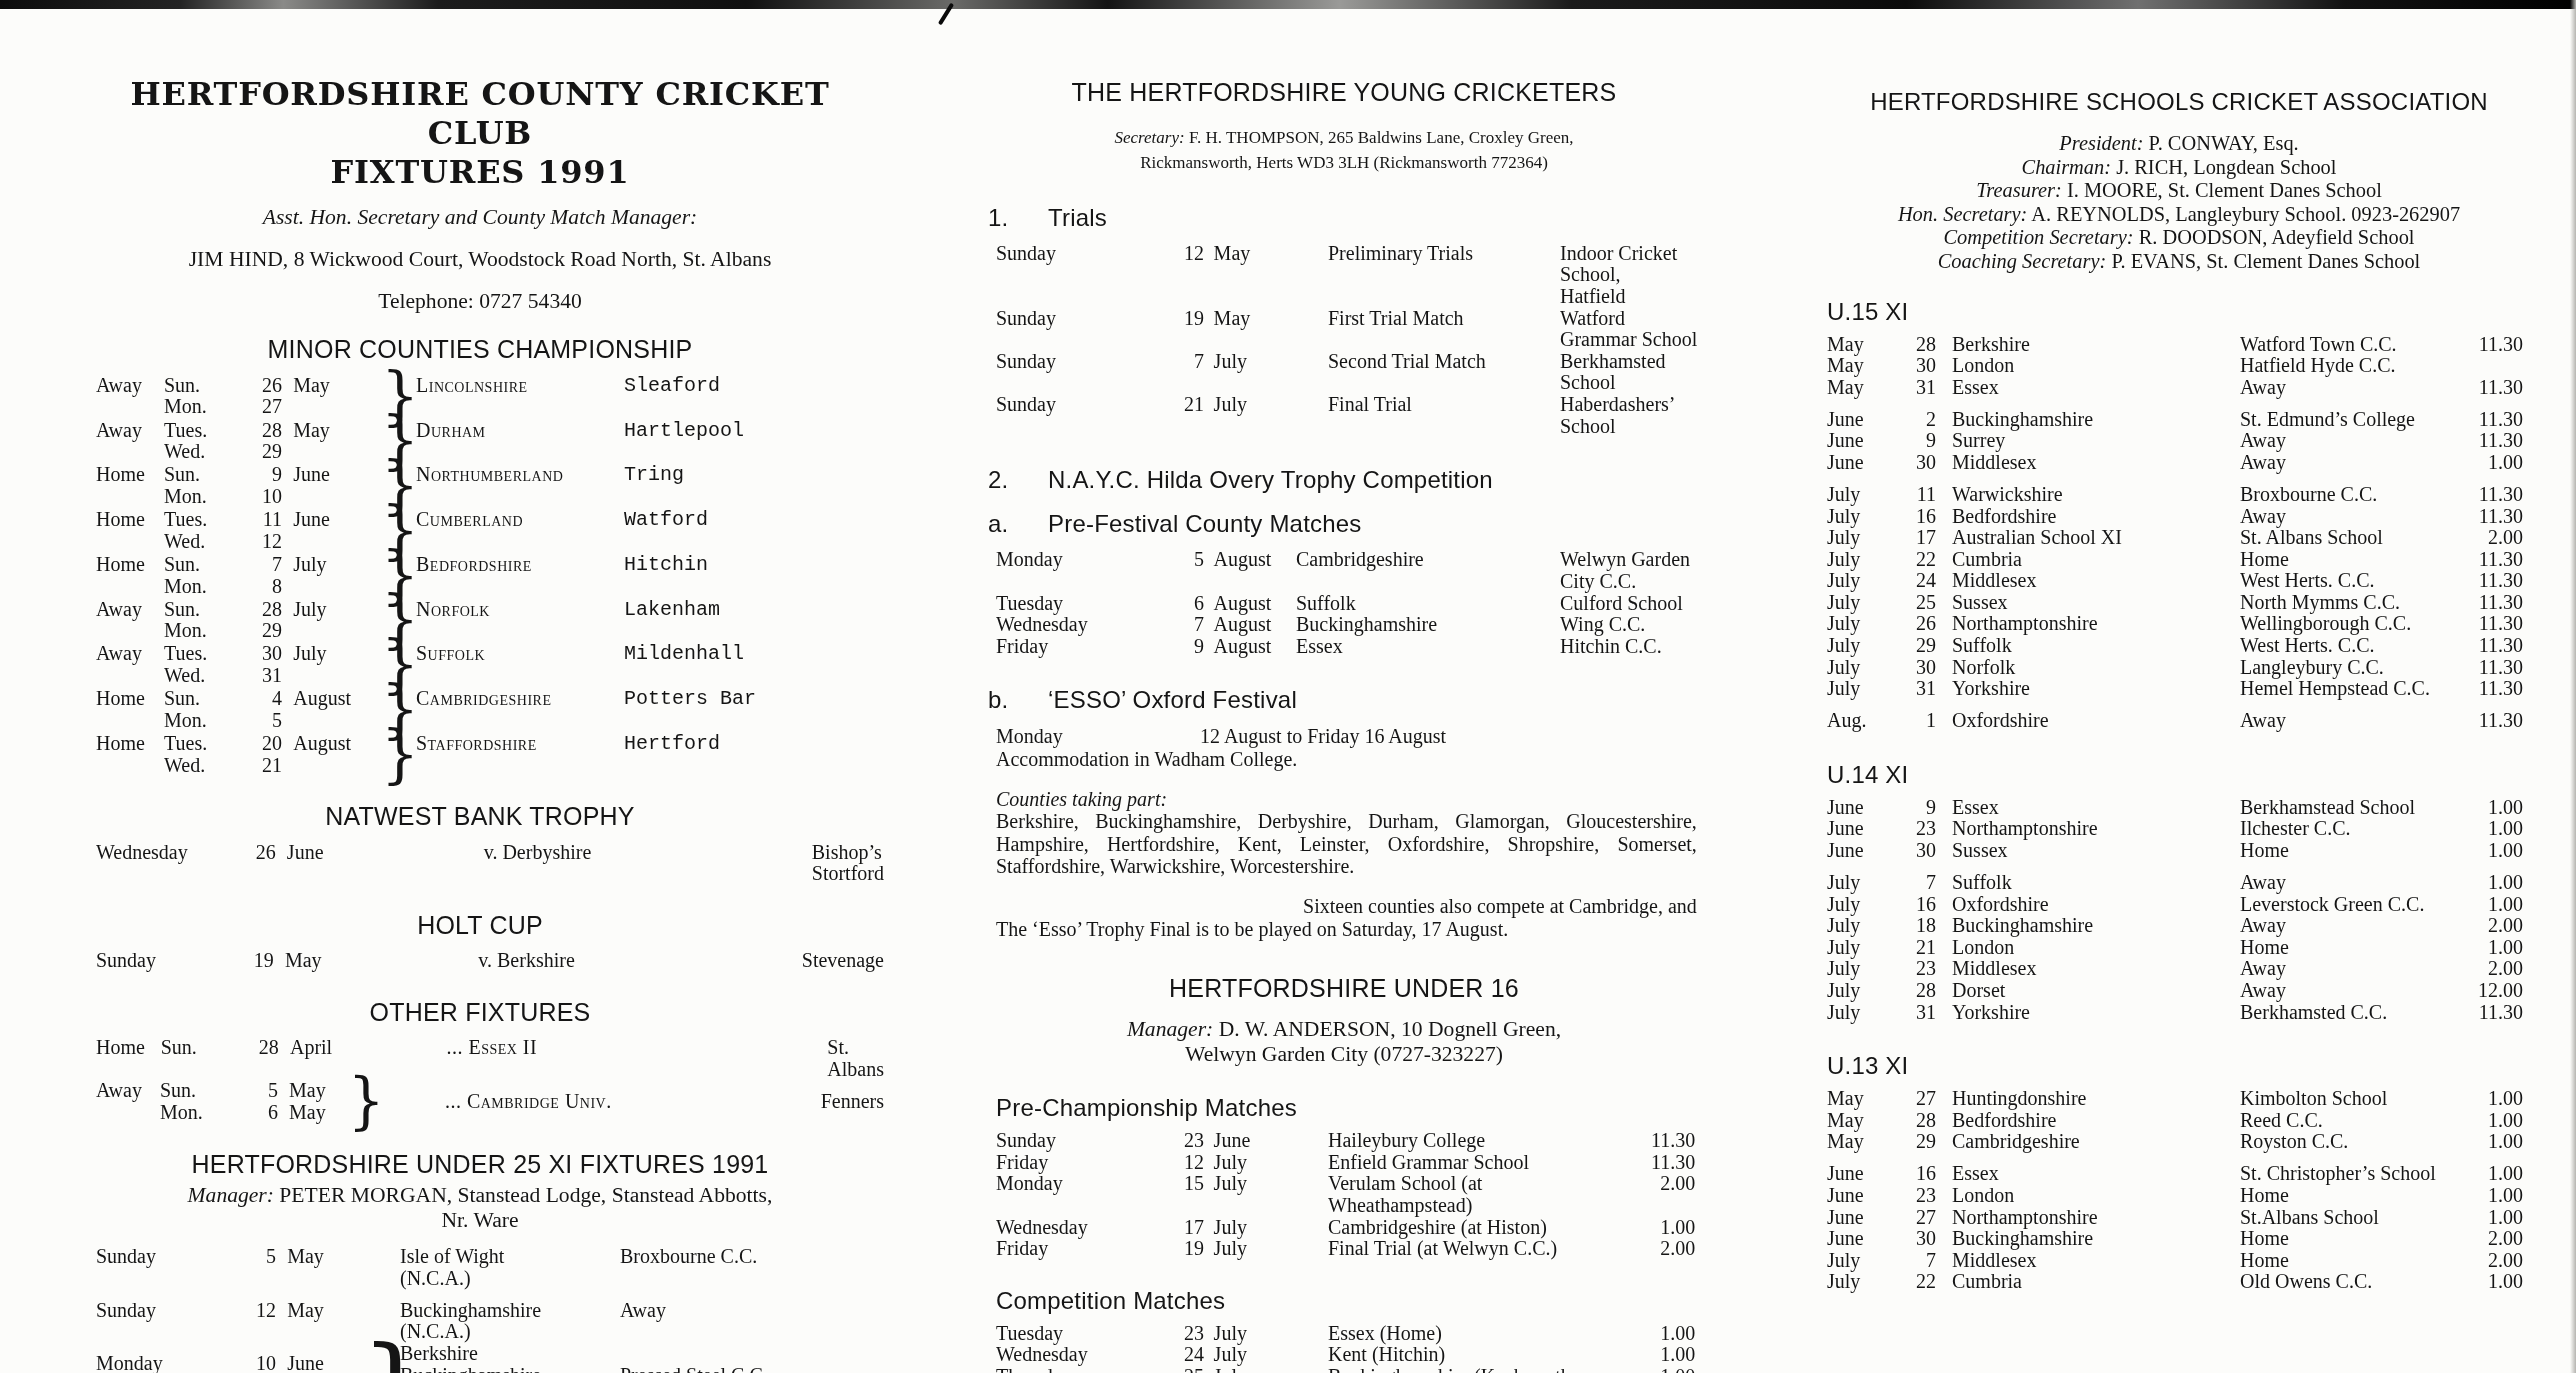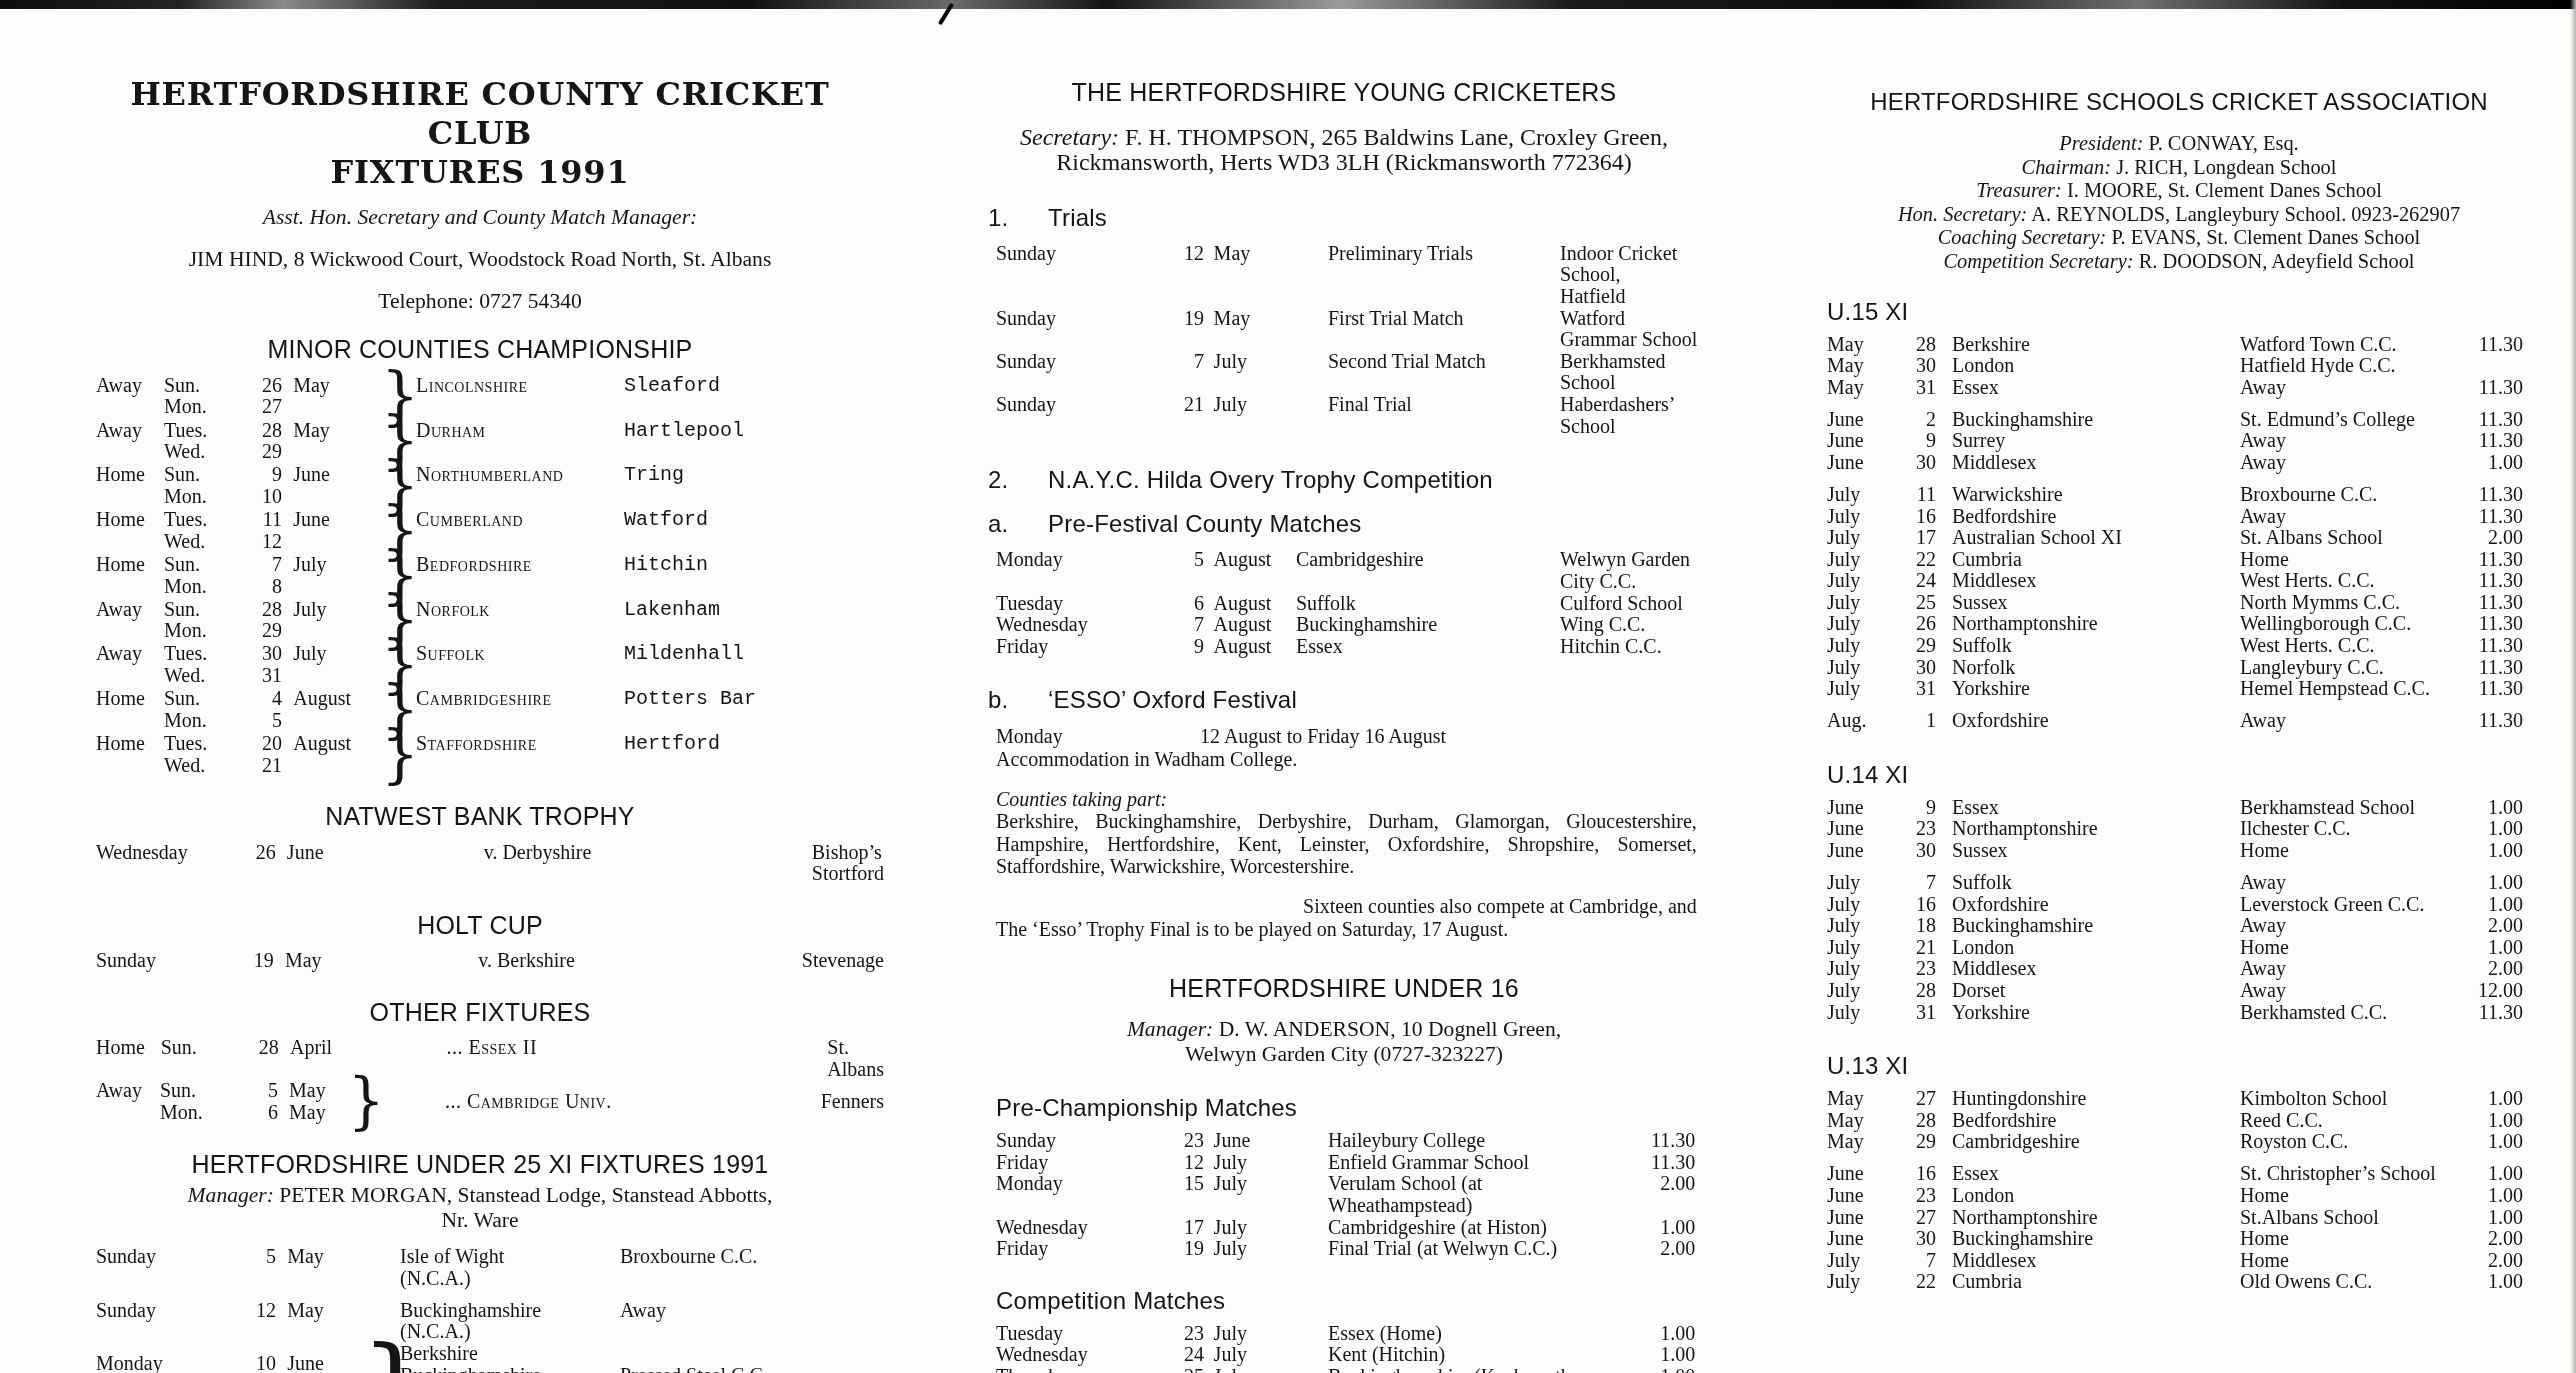--- a/index.html
+++ b/index.html
@@ -61,21 +61,21 @@
   .u25-group{padding-left:20px;margin-top:10.4px;display:flex;}
   .u25-gdates{width:264px;}
   .u25-gbrace{width:40px;display:flex;align-items:center;}
   .u25-gbrace span::before{content:"}";font-family:"DejaVu Serif",serif;font-size:112px;font-weight:400;
                   display:block;transform:scaleY(1.05);}
   .u25-gnames{width:220px;margin-top:-10.4px;}
   .u25-glocs{flex:1;margin-top:-10.4px;}
 
   
   .c2-title{font-size:25px;text-align:center;}
-  .sec-block{font-size:24px;line-height:25px;margin-top:17.6px;text-align:center;}
+  .sec-block{font-size:17px;line-height:25px;margin-top:17.6px;text-align:center;}
   .h-num{display:flex;font-size:24px;margin-top:29px;}
   .h-num .num{width:60px;}
   .tr-row,.nayc-row,.u16-row{padding-left:8px;}
   .tr-day{width:152px;}
   .tr-date{width:180px;display:flex;}
   .tr-dn{width:56px;text-align:right;} .tr-dm{margin-left:9.6px;}
   .tr-desc{width:232px;}
   .tr-loc{flex:1;}
   .nayc-date{width:148px;display:flex;}
   .nayc-county{width:264px;}
@@ -666,27 +666,27 @@
           <span class="it">Treasurer:</span>
           <span>I. MOORE, St. Clement Danes School</span>
         </div>
 
         <div class="officer">
           <span class="it">Hon. Secretary:</span>
           <span>A. REYNOLDS, Langleybury School. 0923-262907</span>
         </div>
 
         <div class="officer">
+          <span class="it">Competition Secretary:</span>
+          <span>R. DOODSON, Adeyfield School</span>
+        </div>
+
+        <div class="officer">
           <span class="it">Coaching Secretary:</span>
           <span>P. EVANS, St. Clement Danes School</span>
-        </div>
-
-        <div class="officer">
-          <span class="it">Competition Secretary:</span>
-          <span>R. DOODSON, Adeyfield School</span>
         </div>
       </div>
 
     <div class="h-squad sans">U.15 XI</div>
     <div>
 
         <div class="sch-row">
           <span class="sch-m">May</span>
           <span class="sch-n">28</span>
           <span class="sch-county">Berkshire</span>

